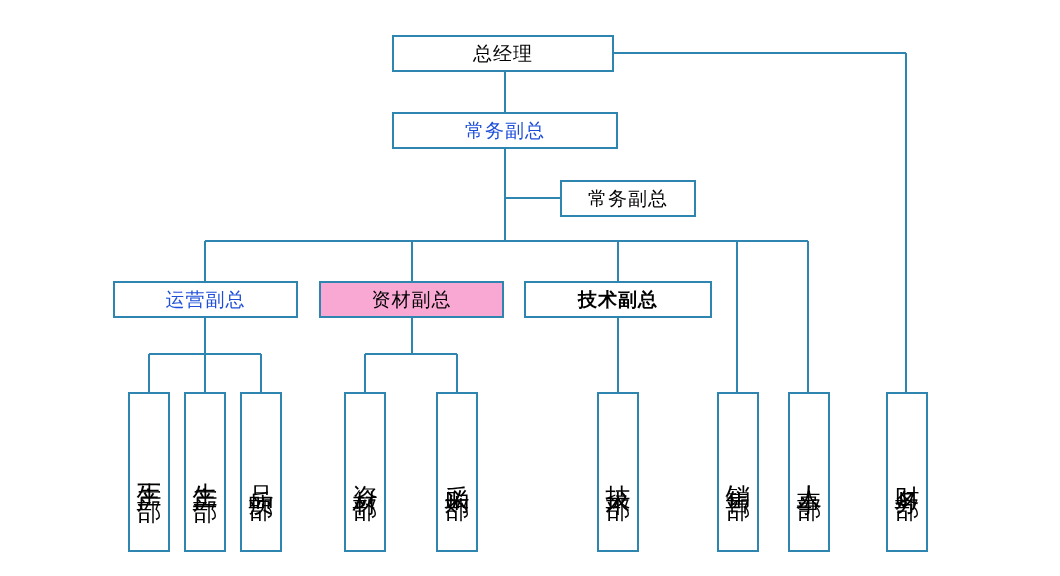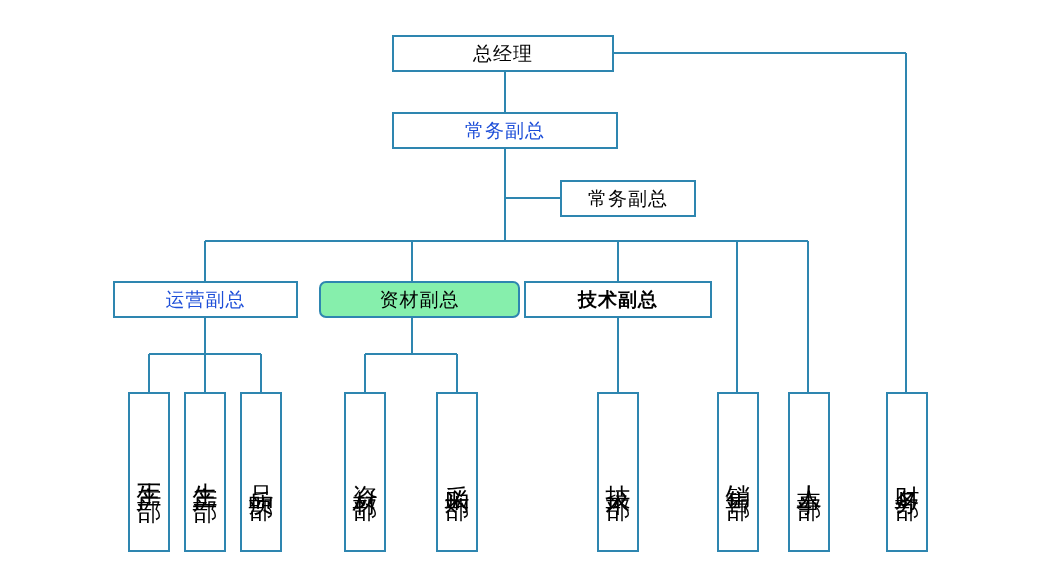--- a/index.html
+++ b/index.html
@@ -90,21 +90,21 @@
       </div>
       <div class="node horizontal" style="left: 392px; top: 112px; width: 226px; height: 37px; border-color: rgb(46, 134, 176); background: rgb(255, 255, 255);">
         <span class="node-label" style="color: #1d4ed8;">常务副总</span>
       </div>
       <div class="node horizontal" style="left: 560px; top: 180px; width: 136px; height: 37px; border-color: rgb(46, 134, 176); background: rgb(255, 255, 255);">
         <span class="node-label" style="color: rgb(0, 0, 0);">常务副总</span>
       </div>
       <div class="node horizontal" style="left: 113px; top: 281px; width: 185px; height: 37px; border-color: rgb(46, 134, 176); background: rgb(255, 255, 255);">
         <span class="node-label" style="color: #1d4ed8;">运营副总</span>
       </div>
-      <div class="node horizontal" style="left: 319px; top: 281px; width: 201px; height: 37px; border-color: rgb(46, 134, 176); background: #86efac; border-radius: 7px;">
+      <div class="node horizontal" style="left: 319px; top: 281px; width: 185px; height: 37px; border-color: rgb(46, 134, 176); background: #f9a8d4;">
         <span class="node-label" style="color: rgb(0, 0, 0);">资材副总</span>
       </div>
       <div class="node horizontal" style="left: 524px; top: 281px; width: 188px; height: 37px; border-color: rgb(46, 134, 176); background: rgb(255, 255, 255);">
         <span class="node-label" style="color: rgb(0, 0, 0); font-weight: bold;">技术副总</span>
       </div>
       <div class="node vertical" style="left: 128px; top: 392px; width: 42px; height: 160px; border-color: rgb(46, 134, 176); background: rgb(255, 255, 255);">
         <span class="node-label" style="color: rgb(0, 0, 0);">生产一部</span>
       </div>
       <div class="node vertical" style="left: 184px; top: 392px; width: 42px; height: 160px; border-color: rgb(46, 134, 176); background: rgb(255, 255, 255);">
         <span class="node-label" style="color: rgb(0, 0, 0);">生产二部</span>

